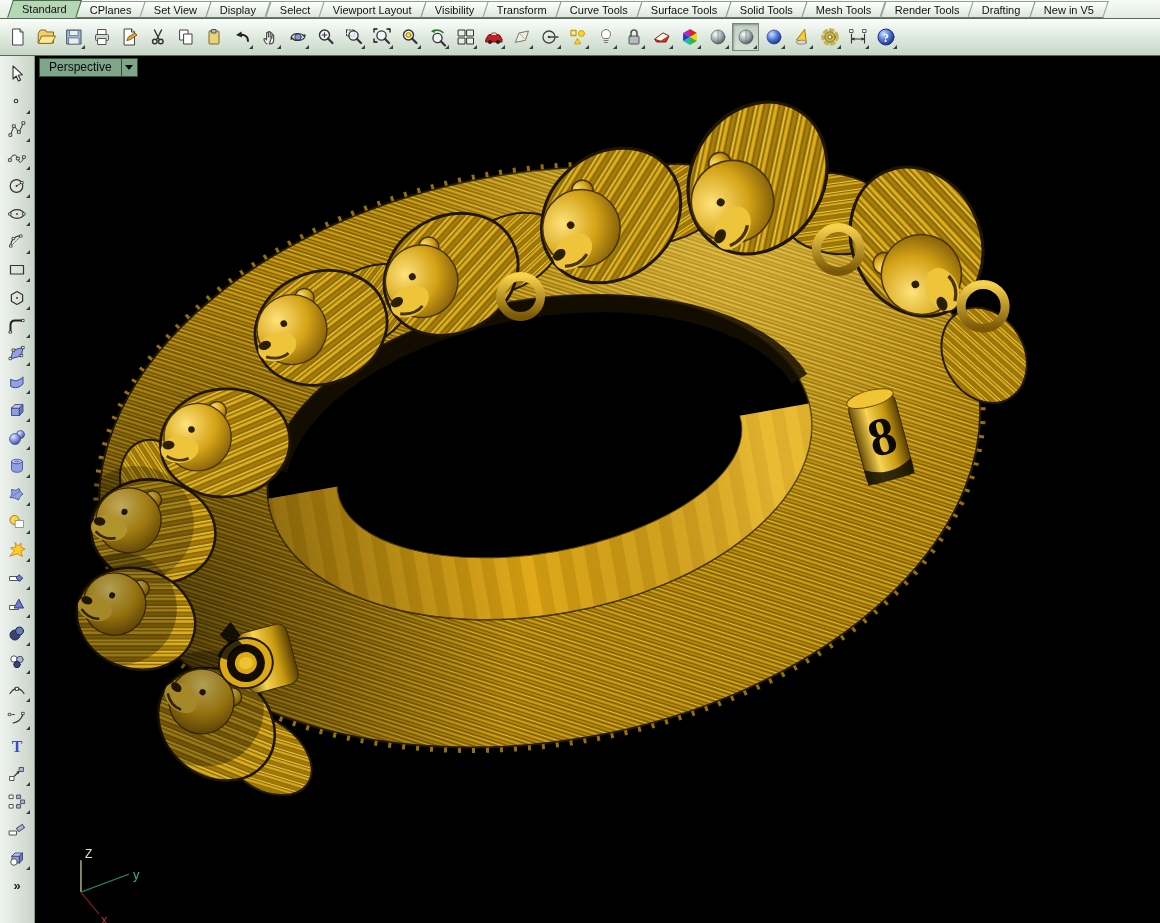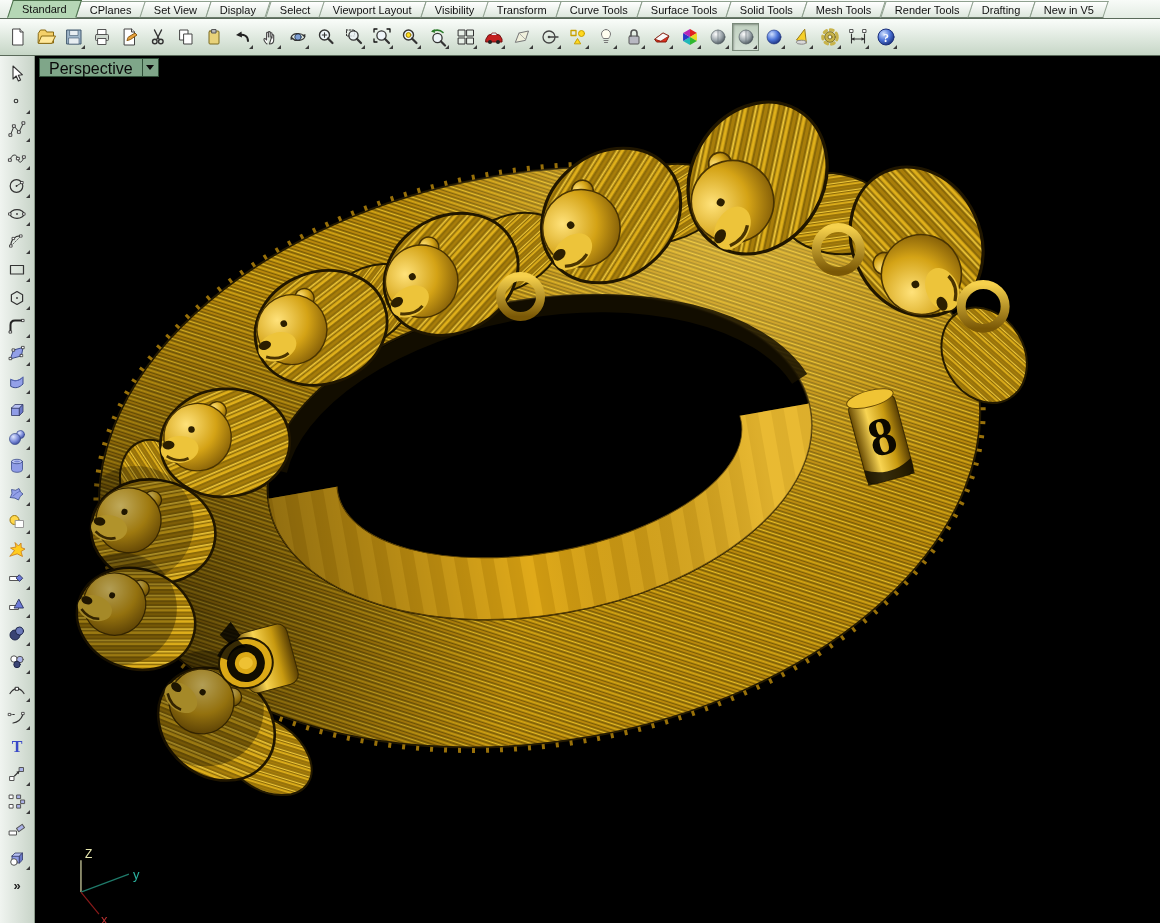--- a/index.html
+++ b/index.html
@@ -30,21 +30,21 @@
   .sidebar{width:34px;background:linear-gradient(90deg,#f0f4f0,#c8d4c8);border-right:1px solid #8a9a8a;
     display:flex;flex-direction:column;align-items:center;padding-top:5px;gap:2px;}
   .sbtn{position:relative;width:27px;height:26px;border:none;background:transparent;
     display:flex;align-items:center;justify-content:center;padding:0;}
   .sbtn svg{width:20px;height:20px;}
   .more{font-size:13px;font-weight:bold;color:#222;background:transparent;border:none;margin-top:4px;}
 
   .viewport{flex:1;position:relative;background:#000;}
   .vplabel{position:absolute;top:2px;left:4px;z-index:5;display:flex;align-items:stretch;
     background:#7fa689;border:1px solid #2f4f38;height:17px;}
-  .vplabel .txt{font-size:16px;color:#0a0a0a;padding:1px 9px 0 9px;}
+  .vplabel .txt{font-size:12px;color:#0a0a0a;padding:1px 9px 0 9px;}
   .vplabel .dd{width:15px;border-left:1px solid #2f4f38;display:flex;align-items:center;justify-content:center;}
   .dd i{display:block;width:0;height:0;border-left:4px solid transparent;border-right:4px solid transparent;
     border-top:5px solid #0a0a0a;}
   .scene{position:absolute;inset:0;width:100%;height:100%;}
   .ic{stroke-linecap:round;stroke-linejoin:round;}
 </style>
 </head>
 <body>
 
 <div class="app">

